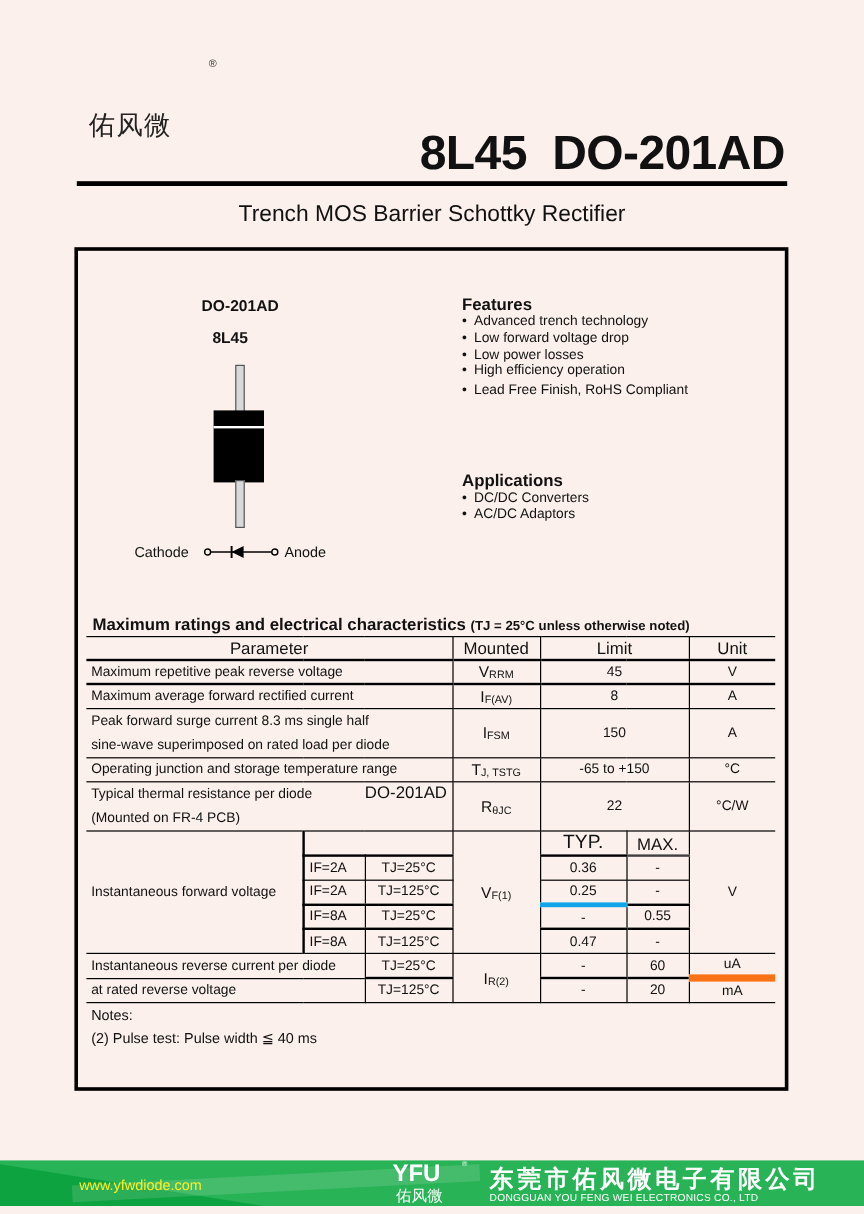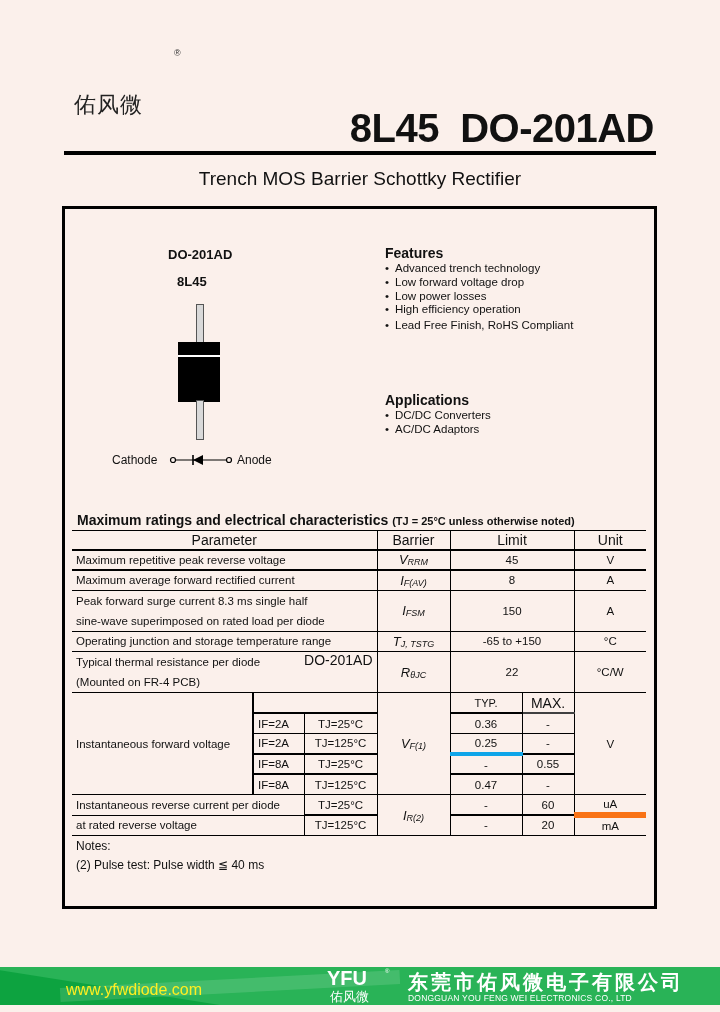--- a/index.html
+++ b/index.html
@@ -36,30 +36,30 @@
 
   table.spec { position: absolute; left: 72px; top: 530px; width: 574px; border-collapse: collapse; font-size: 11.5px; }
   table.spec td, table.spec th { border: 1px solid #000; padding: 0 4px; height: 20.4px; font-weight: normal; }
   table.spec tr.hdr th { font-size: 14px; height: 19px; border-top: 1px solid #000; }
   table.spec tr.thick td { border-bottom: 2px solid #000; }
   table.spec tr.hdr th { border-bottom: 2px solid #000; }
   td.c { text-align: center; }
   td.l { text-align: left; }
   table.spec td.first, table.spec th.first { border-left: none; }
   table.spec td.last, table.spec th.last { border-right: none; }
-  .sym { font-size: 13px; font-style: italic; }
+  .sym { font-size: 13px; }
   .sym sub { font-size: 9px; vertical-align: -1px; }
   .pkg-in-cell { float: right; font-size: 14px; margin-top: -2px; }
 
   .notes { position: absolute; left: 76px; top: 837px; font-size: 12px; line-height: 19px; }
 
   .footer { position: absolute; left: 0; top: 967px; width: 720px; height: 38px; background: #29b357; overflow: hidden; }
   .footer .shade1 { position: absolute; left: -20px; top: 0; width: 300px; height: 38px; background: #0da340; transform: skewY(9deg); transform-origin: 0 0; }
   .footer .sweep { position: absolute; left: 60px; top: 12px; width: 340px; height: 14px; background: rgba(255,255,255,0.13); transform: rotate(-3deg); }
-  .footer .url { position: absolute; left: 66px; top: 14px; font-size: 16px; color: #ffef20; }
+  .footer .url { position: absolute; left: 66px; top: 14px; font-size: 12px; color: #ffef20; }
   .footer .f-logo { position: absolute; left: 327px; top: 0px; color: #fff; font-weight: bold; font-size: 20px; line-height: 22px; }
   .footer .f-logo-cn { position: absolute; left: 330px; top: 21px; color: #fff; font-size: 13px; }
   .footer .f-reg { position: absolute; left: 385px; top: 1px; color: #fff; font-size: 6px; }
   .footer .cn-name { position: absolute; left: 408px; top: 2px; color: #fff; font-size: 20px; font-weight: bold; letter-spacing: 3px; font-family: "DejaVu Sans", sans-serif; }
   .footer .en-name { position: absolute; left: 408px; top: 26px; color: #fff; font-size: 8.5px; letter-spacing: 0.2px; }
 </style>
 </head>
 <body>
 
 <div class="logo">
@@ -116,21 +116,21 @@
     <col style="width:181px">
     <col style="width:51px">
     <col style="width:73px">
     <col style="width:73px">
     <col style="width:72px">
     <col style="width:52px">
   </colgroup>
   <tbody>
       <tr class="hdr">
     <th class="first" colspan="3">Parameter</th>
-    <th>Barrier</th>
+    <th>Mounted</th>
     <th colspan="2">Limit</th>
     <th class="last">Unit</th>
   </tr>
   <tr class="thick">
     <td class="l first" colspan="3">Maximum repetitive peak reverse voltage</td>
     <td class="c sym"><span>V</span><sub>RRM</sub></td>
     <td class="c" colspan="2">45</td>
     <td class="c last">V</td>
   </tr>
   <tr>
@@ -158,21 +158,21 @@
     </td>
     <td class="c sym"><span>R</span><sub>θJC</sub></td>
     <td class="c" colspan="2">22</td>
     <td class="c last">°C/W</td>
   </tr>
 
   <tr>
     <td class="l first" rowspan="5" style="border-right:2px solid #000;">Instantaneous forward voltage</td>
     <td colspan="2" style="border-bottom:2px solid #000;"></td>
     <td class="c sym" rowspan="5"><span>V</span><sub>F(1)</sub></td>
-    <td class="c" style="font-size:11px;border-bottom:2px solid #000;">TYP.</td>
+    <td class="c" style="font-size:16px;border-bottom:2px solid #000;">TYP.</td>
     <td class="c" style="font-size:14px;border-bottom:2px solid #404040;">MAX.</td>
     <td class="c last" rowspan="5">V</td>
   </tr>
   <tr>
     <td class="l">IF=2A</td>
     <td class="c">TJ=25°C</td>
     <td class="c">0.36</td>
     <td class="c">-</td>
   </tr>
   <tr>

